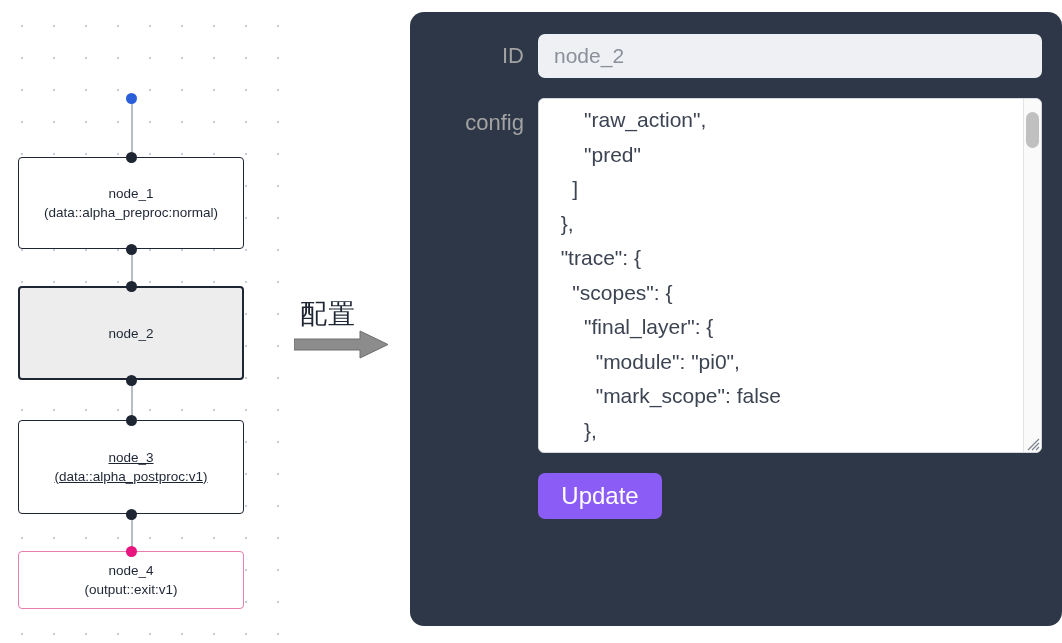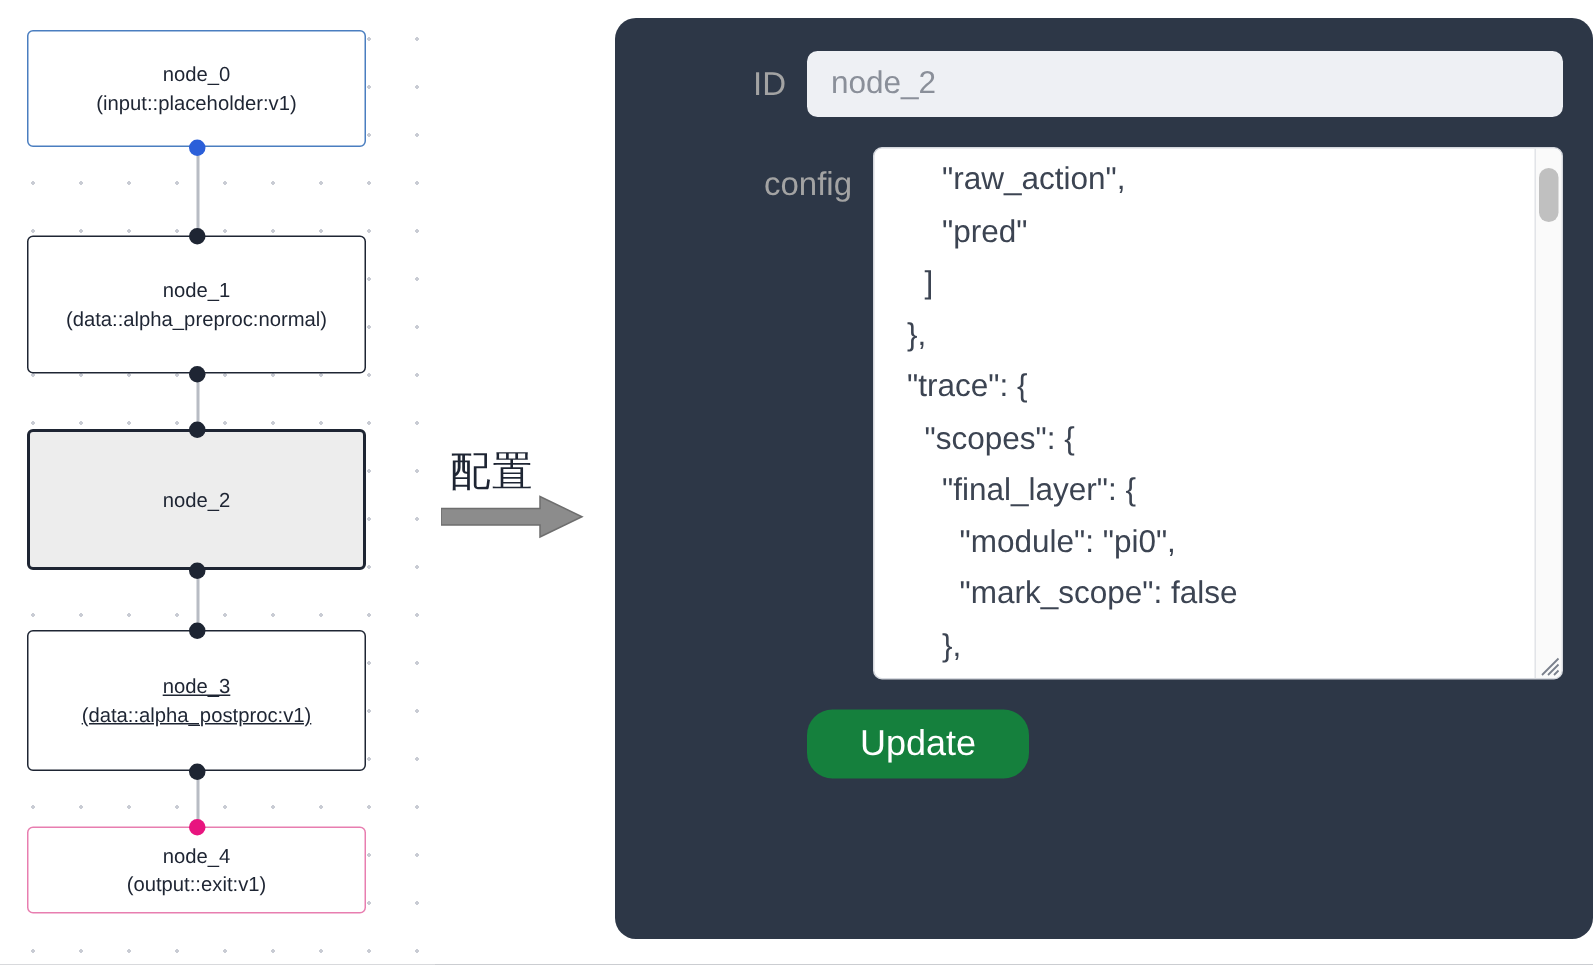--- a/index.html
+++ b/index.html
@@ -149,21 +149,21 @@
     border: none;
     border-radius: 7px;
     padding: 0 16px;
     box-sizing: border-box;
     color: #8a8f99;
     font-size: 21px;
     font-family: "Liberation Sans", sans-serif;
     outline: none;
   }
 
-  .field-row.config-row { align-items: flex-start; margin-left: 44px; }
+  .field-row.config-row { align-items: flex-start; }
 
   #config-textarea-wrap {
     position: relative;
     flex: 1;
     height: 355px;
     background: #ffffff;
     border: 1px solid #d5d8de;
     border-radius: 6px;
     overflow: hidden;
     box-sizing: border-box;
@@ -209,46 +209,42 @@
     position: absolute;
     right: 1px;
     bottom: 1px;
     width: 16px;
     height: 16px;
   }
 
   #update-button {
     margin-left: 128px;
     margin-top: 14px;
-    width: 148px;
+    width: 124px;
     height: 46px;
-    background: #15803d;
+    background: #8b5cf6;
     color: #ffffff;
     border: none;
-    border-radius: 17px;
+    border-radius: 7px;
     font-size: 24px;
     font-family: "Liberation Sans", sans-serif;
     cursor: pointer;
     display: block;
   }
 </style>
 </head>
 <body>
 
 <div id="graph-canvas">
 
   <div class="edge-line" style="top:98px;height:59px;"></div>
   <div class="edge-line" style="top:249px;height:37px;"></div>
   <div class="edge-line" style="top:380px;height:40px;"></div>
   <div class="edge-line" style="top:514px;height:37px;"></div>
 
-  <div class="node is-input" style="top:20px;height:78px;">
-    <div class="node-title">node_0</div>
-    <div class="node-type">(input::placeholder:v1)</div>
-  </div>
   <div class="handle handle-blue" style="top:93px;"></div>
 
   <div class="node" style="top:157px;height:92px;">
     <div class="node-title">node_1</div>
     <div class="node-type">(data::alpha_preproc:normal)</div>
   </div>
   <div class="handle" style="top:152px;"></div>
   <div class="handle" style="top:244px;"></div>
 
   <div class="node is-selected" style="top:286px;height:94px;">

